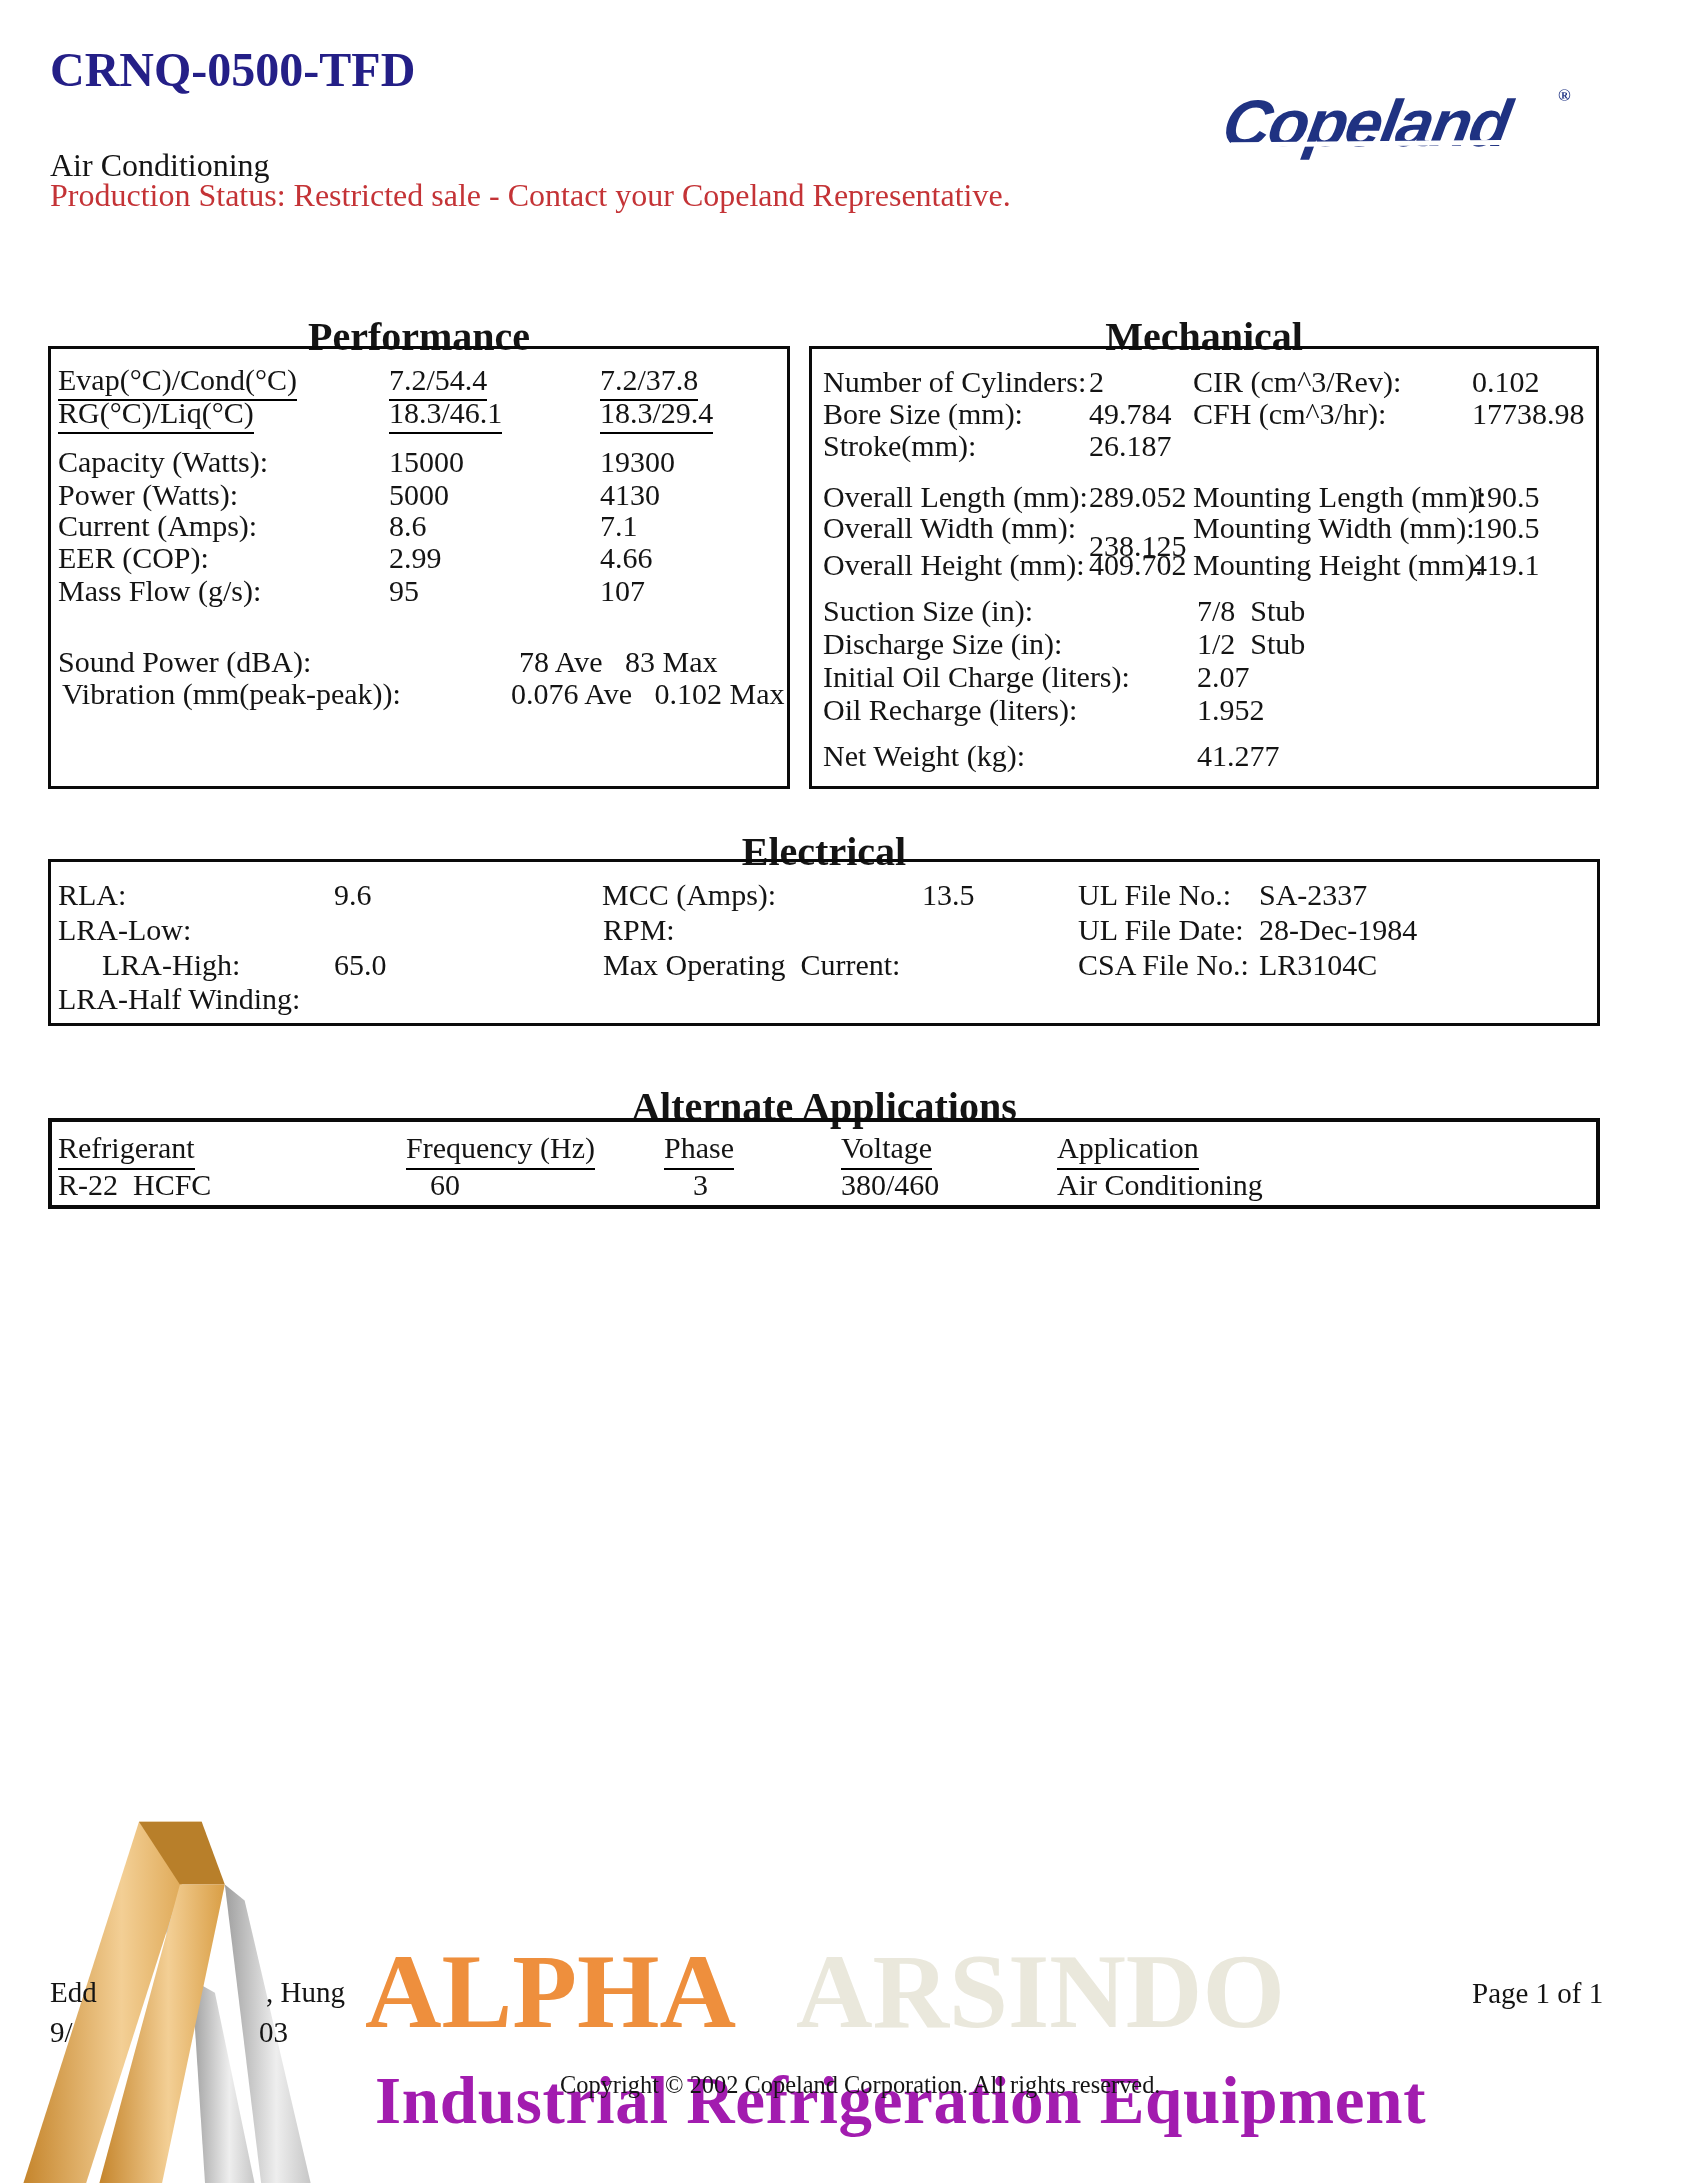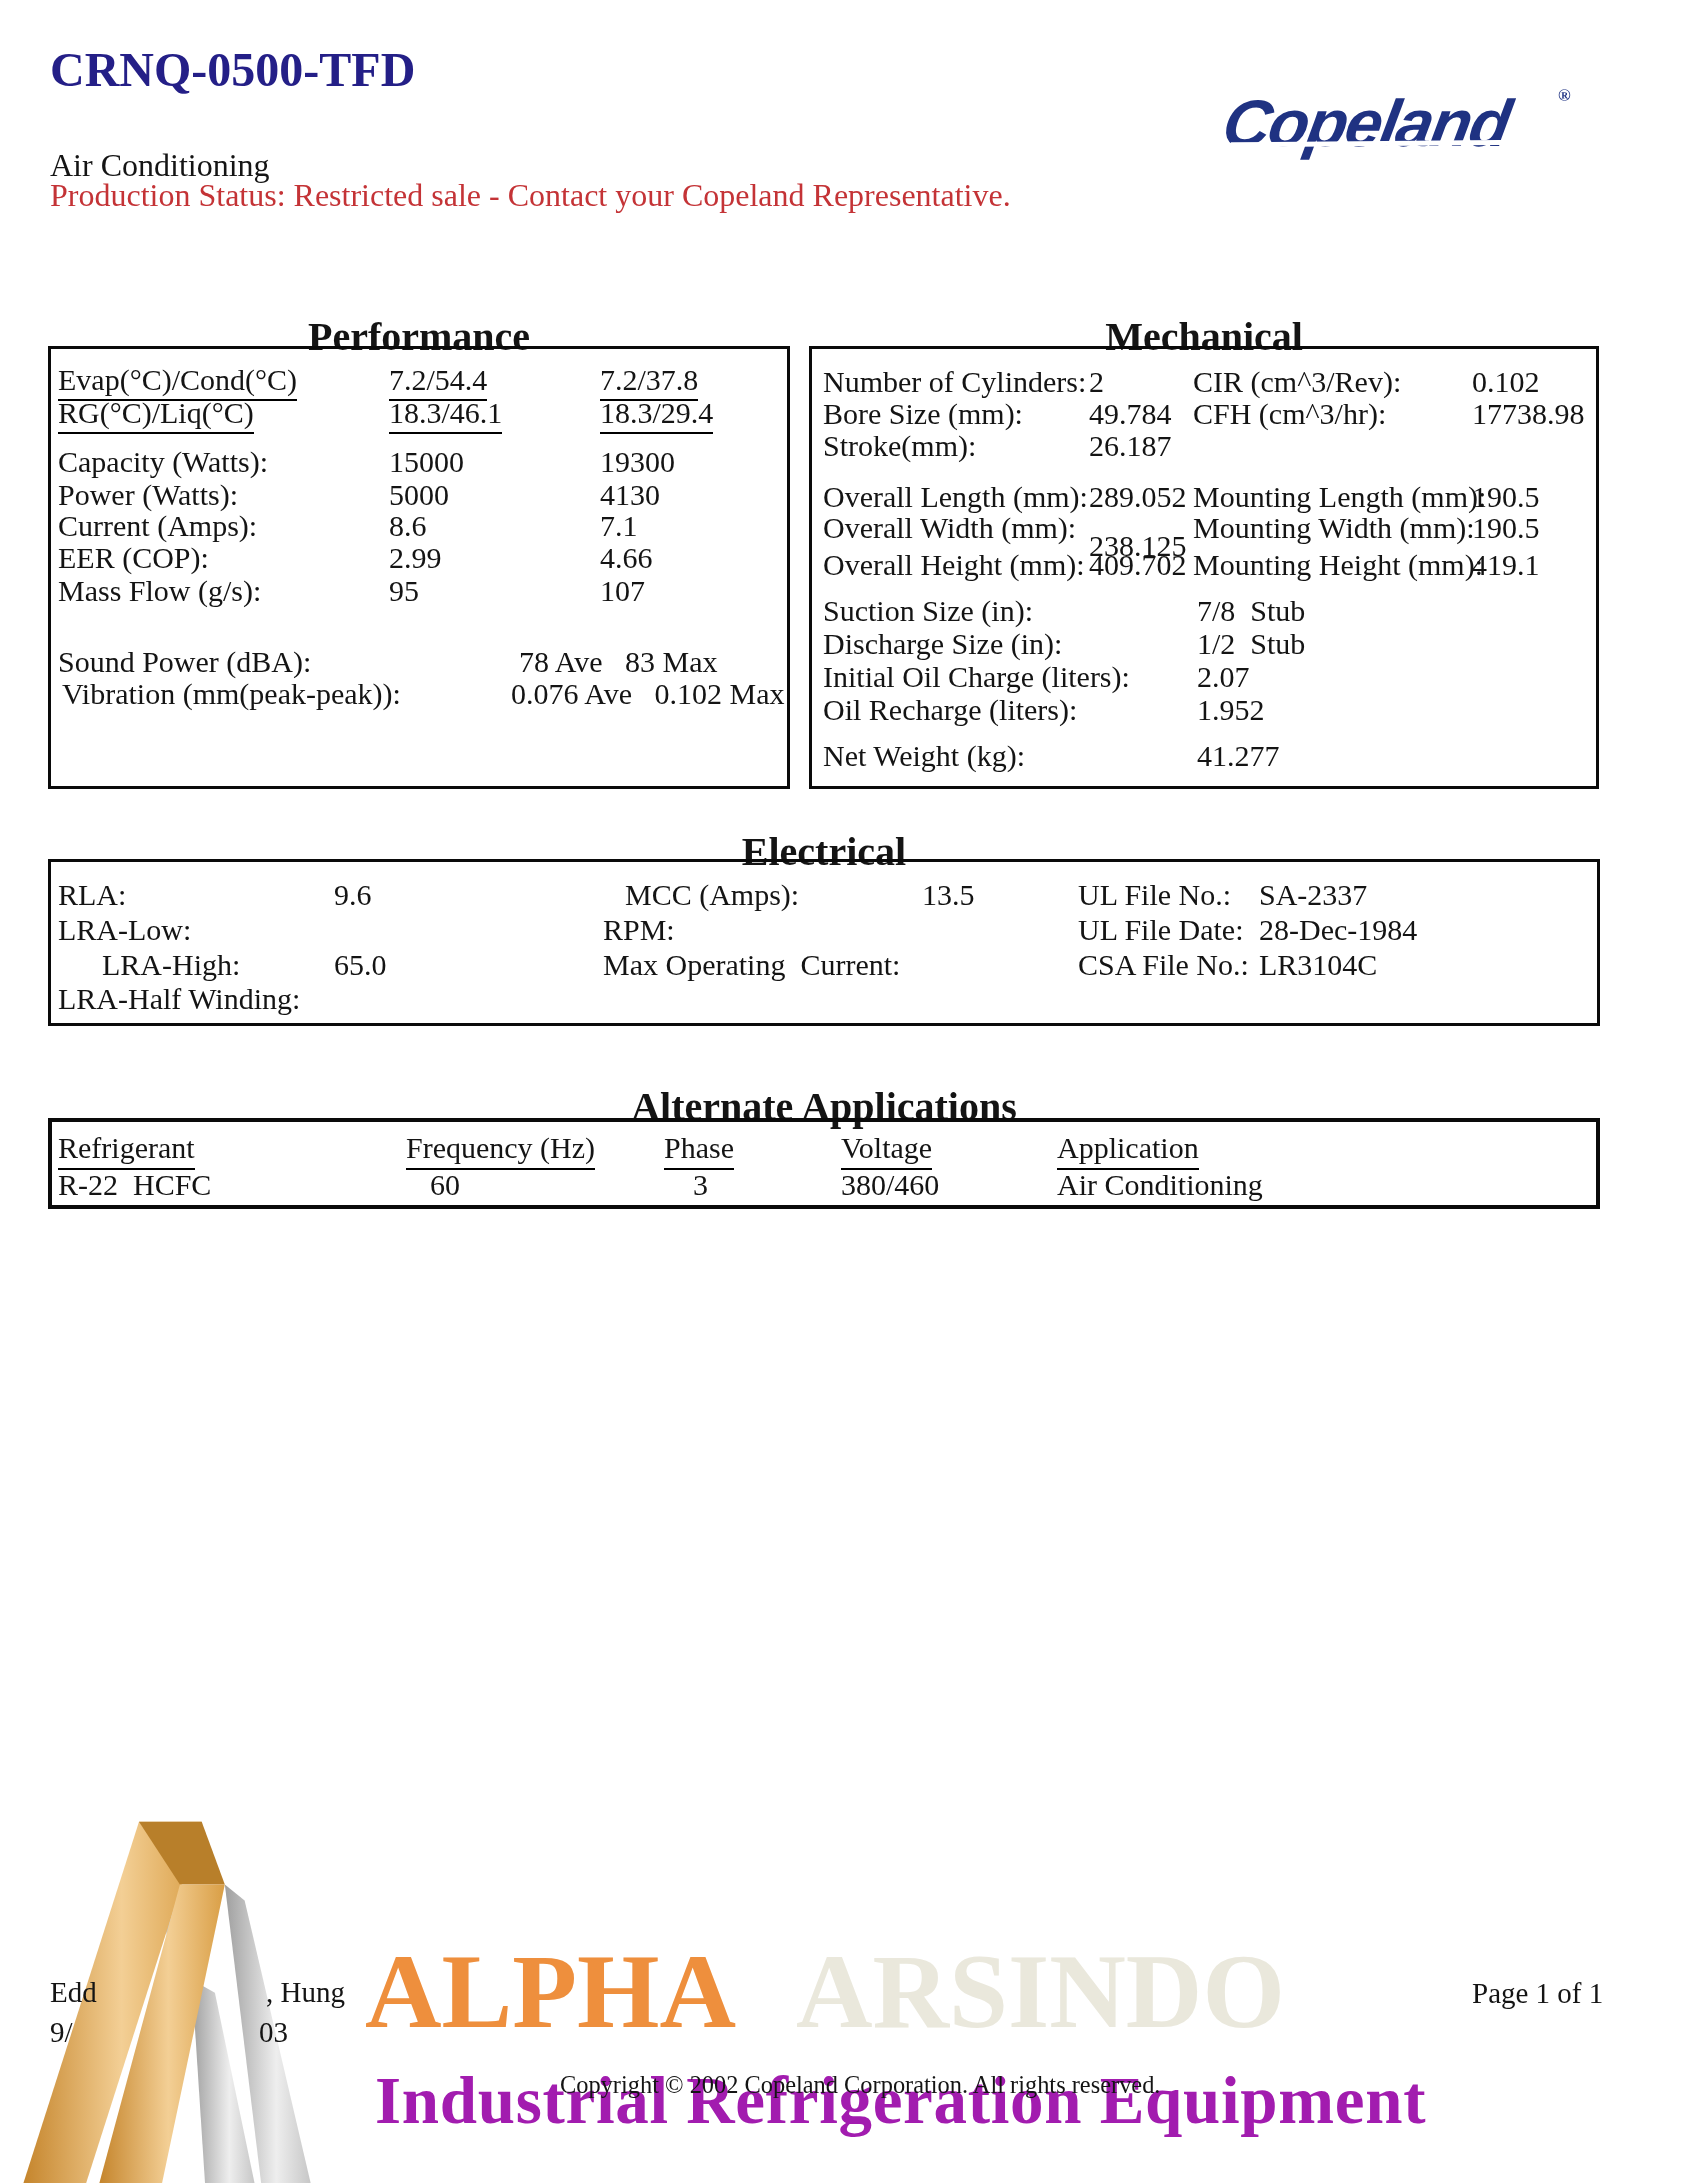--- a/index.html
+++ b/index.html
@@ -125,21 +125,21 @@
   <span class="t z2" style="left:823px;top:739px;">Net Weight (kg):</span>
   <span class="t z2" style="left:1197px;top:739px;">41.277</span>
 
   <span class="t z2" style="left:58px;top:878px;">RLA:</span>
   <span class="t z2" style="left:334px;top:878px;">9.6</span>
   <span class="t z2" style="left:58px;top:913px;">LRA-Low:</span>
   <span class="t z2" style="left:58px;top:948px;margin-left:44px;">LRA-High:</span>
   <span class="t z2" style="left:334px;top:948px;">65.0</span>
   <span class="t z2" style="left:58px;top:982px;">LRA-Half Winding:</span>
 
-  <span class="t z2" style="left:625px;top:878px;">MCC (Amps):</span>
+  <span class="t z2" style="left:602px;top:878px;">MCC (Amps):</span>
   <span class="t z2" style="left:922px;top:878px;">13.5</span>
   <span class="t z2" style="left:603px;top:913px;">RPM:</span>
   <span class="t z2" style="left:603px;top:948px;">Max Operating  Current:</span>
 
   <span class="t z2" style="left:1078px;top:878px;">UL File No.:</span>
   <span class="t z2" style="left:1259px;top:878px;">SA-2337</span>
   <span class="t z2" style="left:1078px;top:913px;">UL File Date:</span>
   <span class="t z2" style="left:1259px;top:913px;">28-Dec-1984</span>
   <span class="t z2" style="left:1078px;top:948px;">CSA File No.:</span>
   <span class="t z2" style="left:1259px;top:948px;">LR3104C</span>

